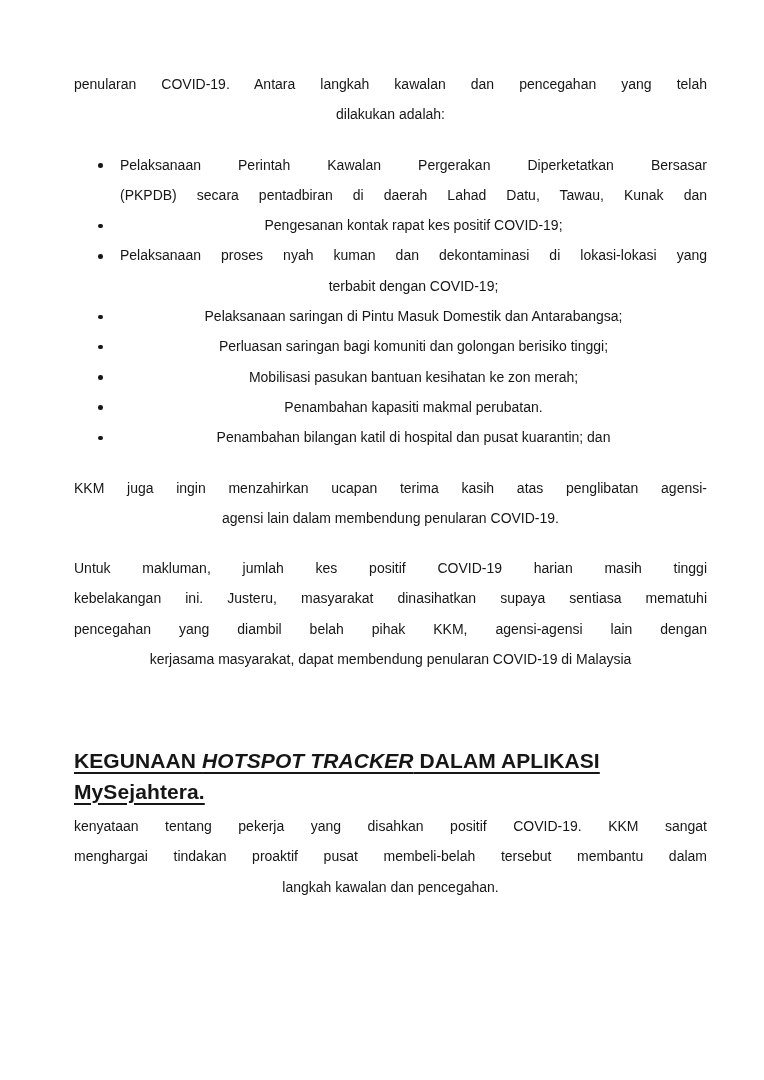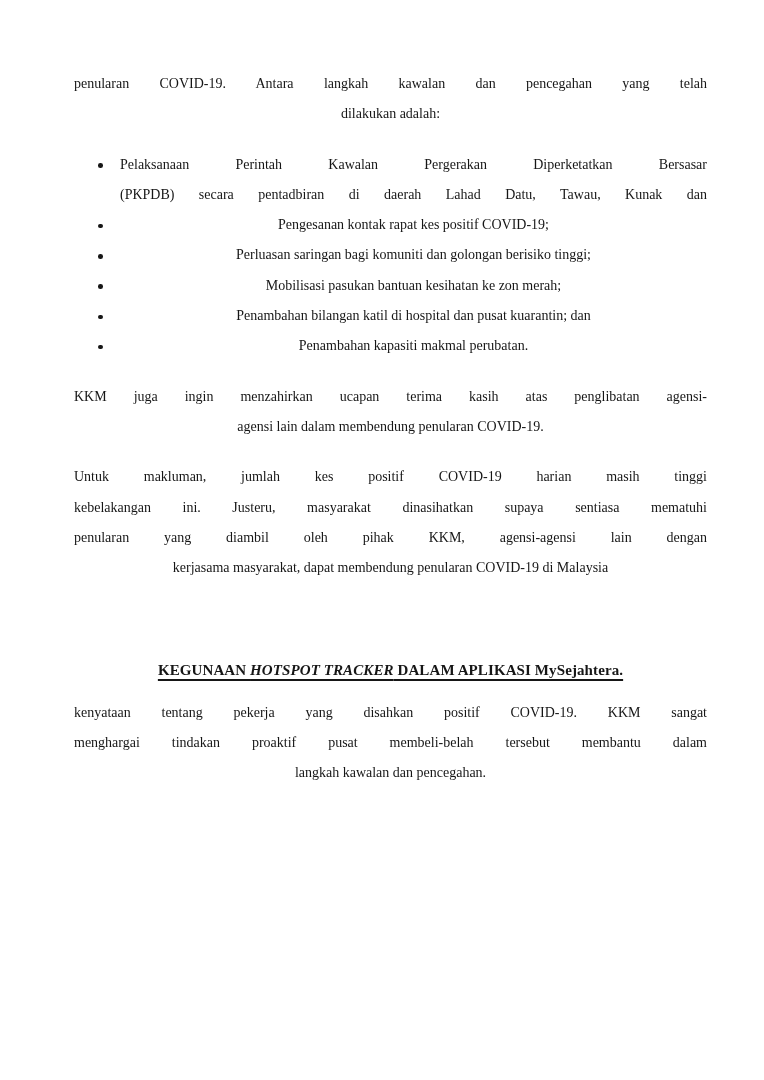--- a/index.html
+++ b/index.html
@@ -4,50 +4,49 @@
 <style>
   html, body { margin: 0; padding: 0; background: #ffffff; }
   .page {
     position: relative;
     width: 764px;
     height: 1080px;
     box-sizing: border-box;
     background: #ffffff;
     color: #161616;
     padding: 69px 57px 0 74px;
-    font-family: Liberation Serif, serif;
+    font-family: Liberation Sans, sans-serif;
     font-size: 14px;
     line-height: 30.3px;
     overflow: hidden;
   }
   .para { margin: 0 0 20px 0; }
   .para.tight { margin-bottom: 0; }
   .line { text-align: center; white-space: normal; }
   .line.j { text-align: justify; text-align-last: justify; }
   ul.bullets { list-style: none; margin: 0 0 20px 0; padding: 0 0 0 46px; }
   ul.bullets li { position: relative; }
   .dot {
     position: absolute;
     left: -22px;
     top: 13.5px;
     width: 4.6px;
     height: 4.6px;
     border-radius: 50%;
     background: #161616;
   }
   h2.section-heading {
-    margin: 72px 0 12px 0;
-    font-size: 15px;
+    margin: 72px 0 4px 0;
+    font-size: 21px;
     font-weight: bold;
     line-height: 30.3px;
     text-decoration: underline;
     text-decoration-thickness: 1.6px;
     text-underline-offset: 3.5px;
     letter-spacing: 0.1px;
-    text-align: center;
   }
   h2.section-heading .italic { font-style: italic; }
 </style>
 </head>
 <body>
 
 <div class="page">
 
   <div class="para">
       <div class="line j">penularan COVID-19. Antara langkah kawalan dan pencegahan yang telah</div>
@@ -59,45 +58,54 @@
         <span class="dot"></span>
         <div class="line j">Pelaksanaan Perintah Kawalan Pergerakan Diperketatkan Bersasar</div>
         <div class="line j">(PKPDB) secara pentadbiran di daerah Lahad Datu, Tawau, Kunak dan</div>
       </li>
       <li>
         <span class="dot"></span>
         <div class="line">Pengesanan kontak rapat kes positif COVID-19;</div>
       </li>
       <li>
         <span class="dot"></span>
+        <div class="line j">Pelaksanaan proses nyah kuman dan dekontaminasi di lokasi-lokasi yang</div>
+        <div class="line">terbabit dengan COVID-19;</div>
+      </li>
+      <li>
+        <span class="dot"></span>
+        <div class="line">Pelaksanaan saringan di Pintu Masuk Domestik dan Antarabangsa;</div>
+      </li>
+      <li>
+        <span class="dot"></span>
         <div class="line">Perluasan saringan bagi komuniti dan golongan berisiko tinggi;</div>
       </li>
       <li>
         <span class="dot"></span>
         <div class="line">Mobilisasi pasukan bantuan kesihatan ke zon merah;</div>
       </li>
       <li>
         <span class="dot"></span>
-        <div class="line">Penambahan bilangan katil di hospital dan pusat kuarantin; dan</div>
+        <div class="line">Penambahan kapasiti makmal perubatan.</div>
       </li>
       <li>
         <span class="dot"></span>
-        <div class="line">Penambahan kapasiti makmal perubatan.</div>
+        <div class="line">Penambahan bilangan katil di hospital dan pusat kuarantin; dan</div>
       </li>
     </ul>
 
   <div class="para">
       <div class="line j">KKM juga ingin menzahirkan ucapan terima kasih atas penglibatan agensi-</div>
       <div class="line">agensi lain dalam membendung penularan COVID-19.</div>
     </div>
 
   <div class="para tight">
       <div class="line j">Untuk makluman, jumlah kes positif COVID-19 harian masih tinggi</div>
       <div class="line j">kebelakangan ini. Justeru, masyarakat dinasihatkan supaya sentiasa mematuhi</div>
-      <div class="line j">penularan yang diambil oleh pihak KKM, agensi-agensi lain dengan</div>
+      <div class="line j">pencegahan yang diambil belah pihak KKM, agensi-agensi lain dengan</div>
       <div class="line">kerjasama masyarakat, dapat membendung penularan COVID-19 di Malaysia</div>
     </div>
 
   <h2 class="section-heading"><span class="">KEGUNAAN </span><span class="italic">HOTSPOT TRACKER</span><span class=""> DALAM APLIKASI MySejahtera.</span></h2>
 
   <div class="para tight">
       <div class="line j">kenyataan tentang pekerja yang disahkan positif COVID-19. KKM sangat</div>
       <div class="line j">menghargai tindakan proaktif pusat membeli-belah tersebut membantu dalam</div>
       <div class="line">langkah kawalan dan pencegahan.</div>
     </div>

